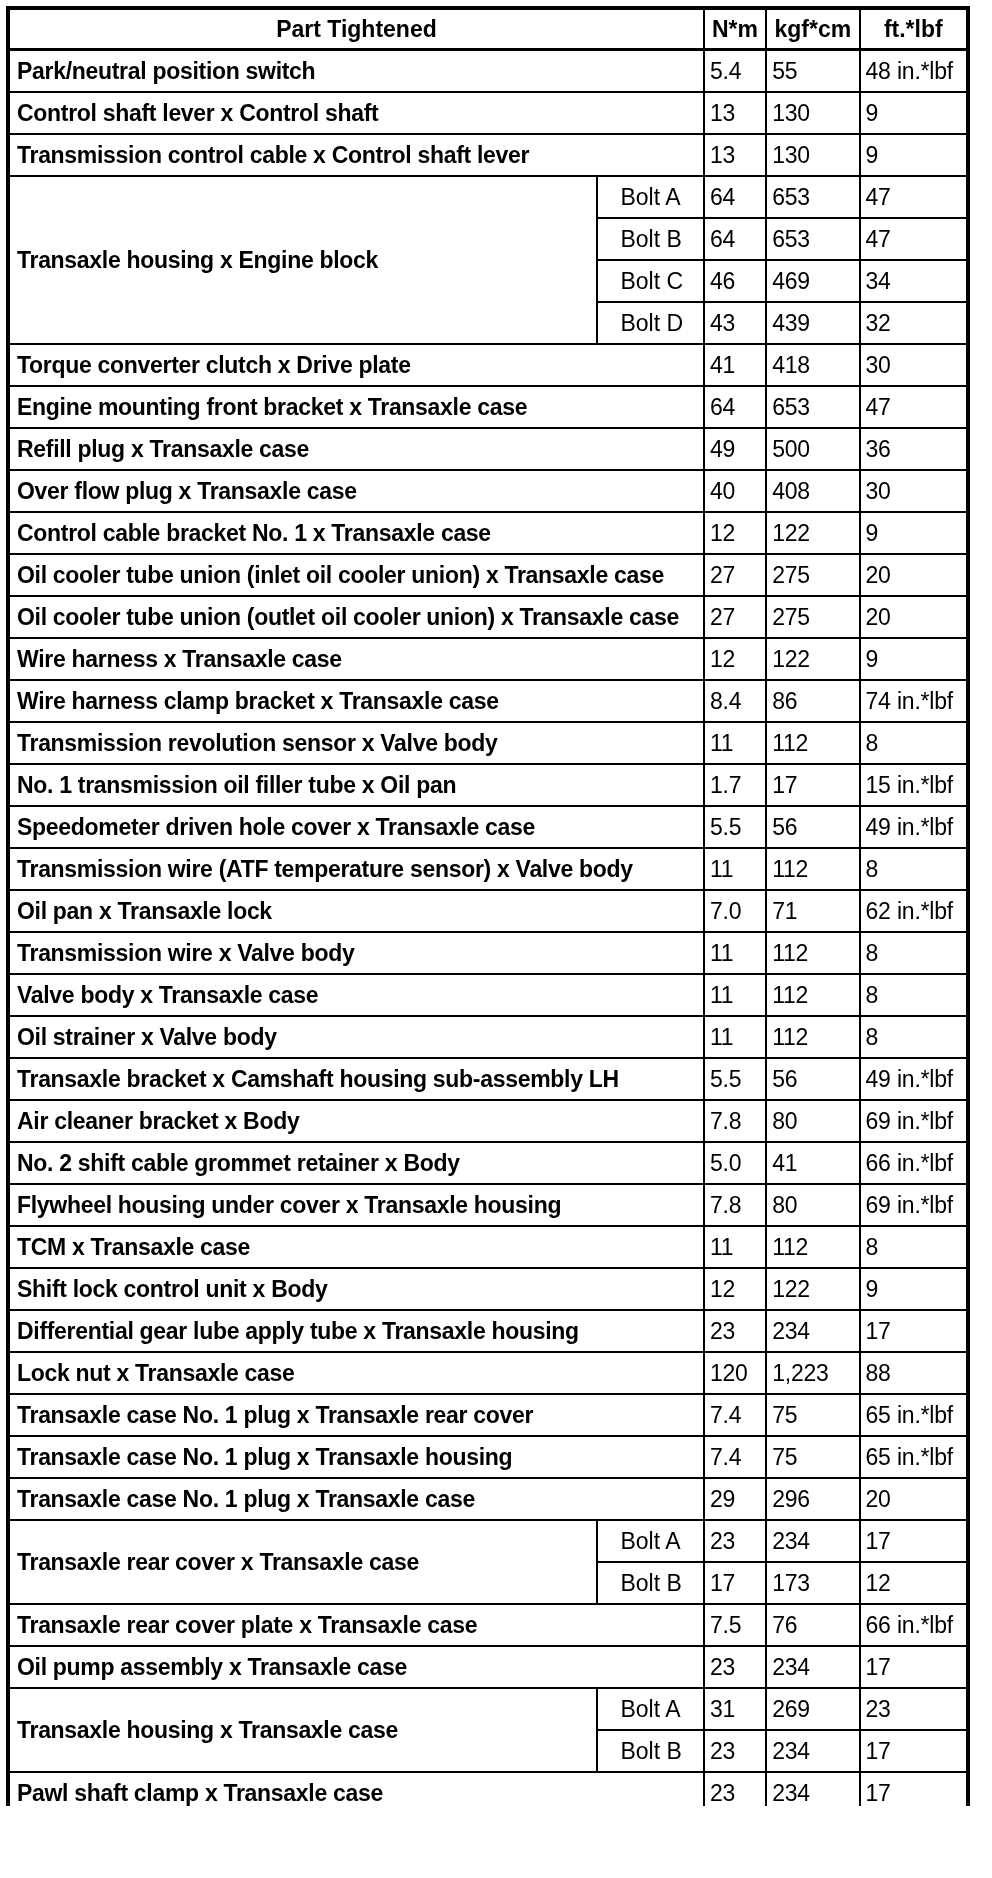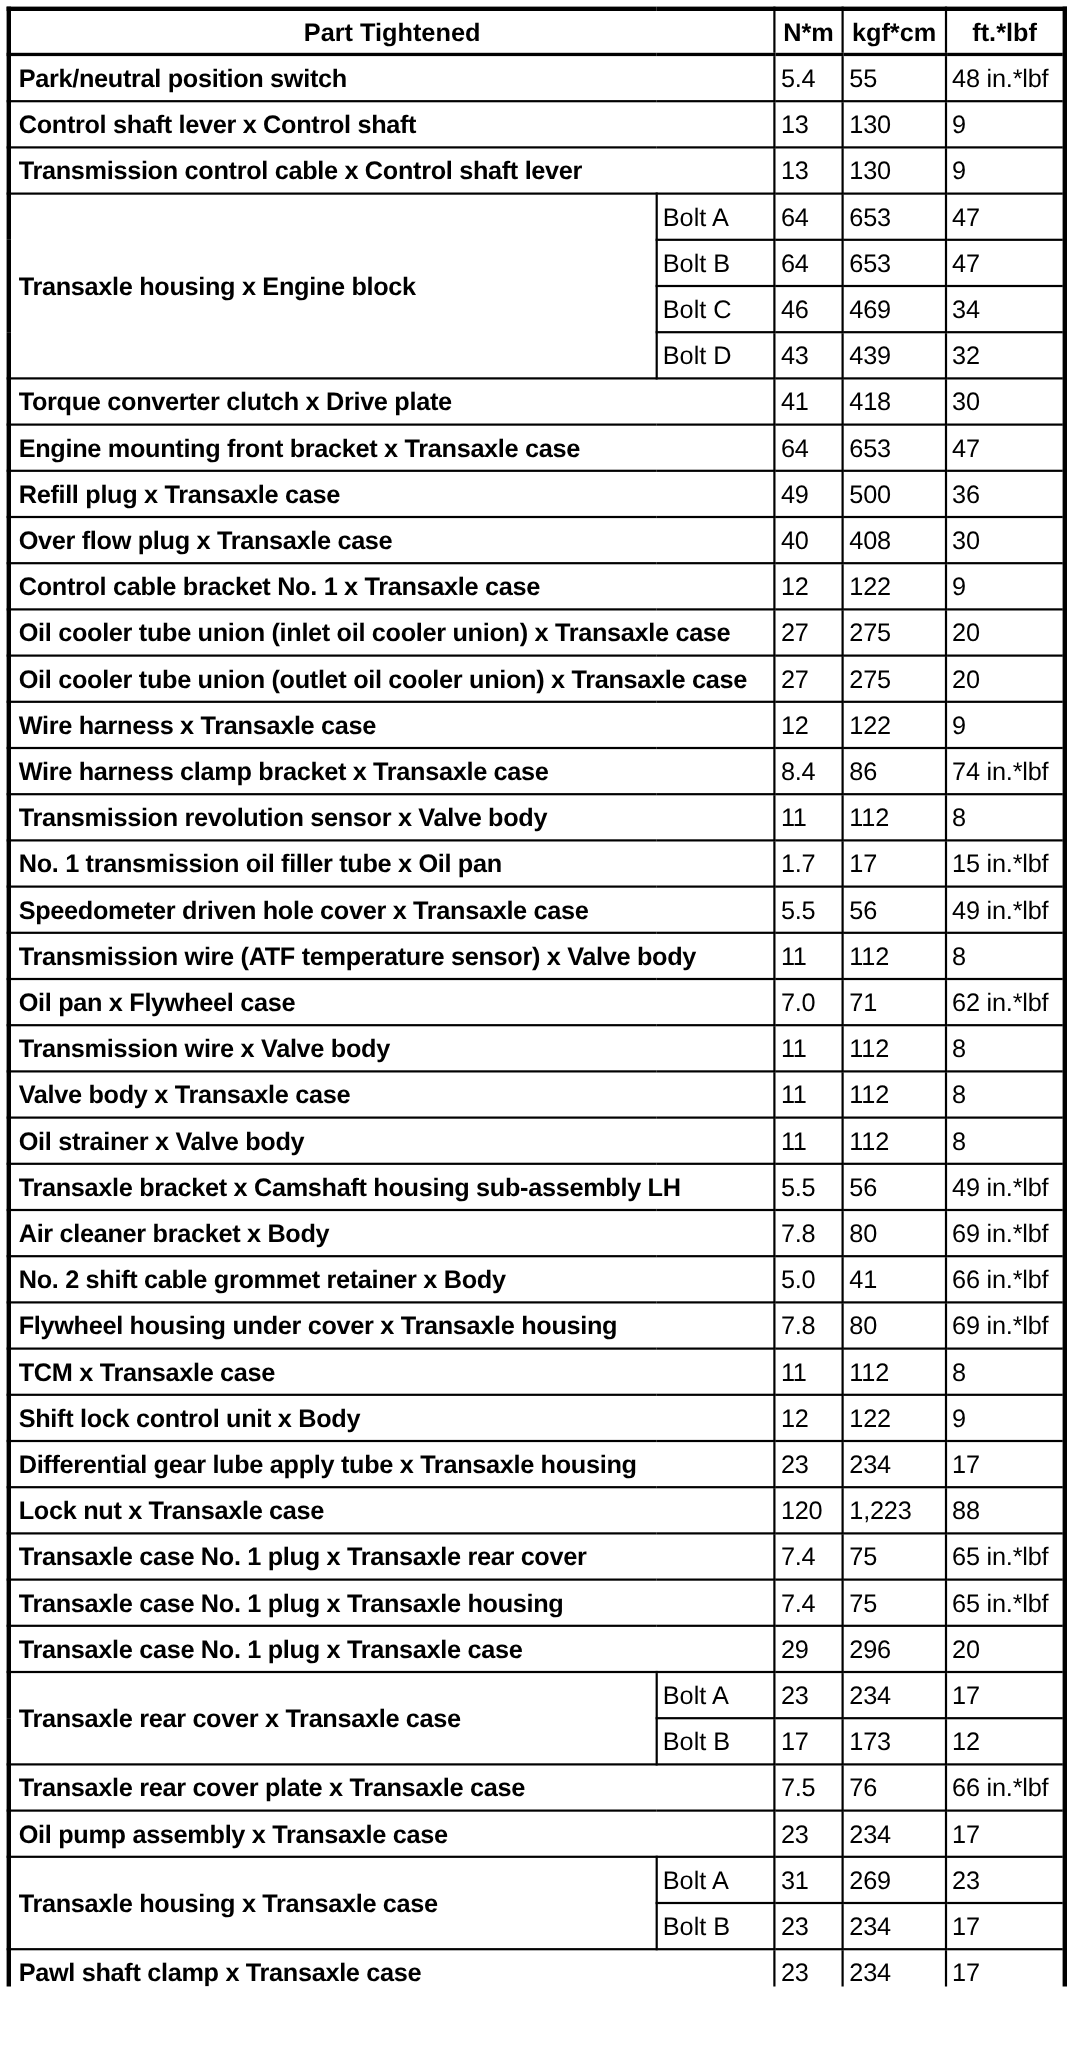--- a/index.html
+++ b/index.html
@@ -37,21 +37,21 @@
     padding: 0 2px;
   }
   tbody td {
     font-size: 23px;
     font-weight: normal;
     height: 40px;
     padding: 0 4px 0 7px;
     text-align: left;
   }
   td.part { letter-spacing: -0.3px; font-weight: bold; }
-  td.bolt { padding-left: 4px; }
+  td.bolt { padding-left: 22px; }
   td.num  { padding-left: 5px; letter-spacing: -0.2px; }
 </style>
 </head>
 <body>
 
 <div class="page">
   <table class="spec">
     <colgroup>
       <col style="width:587px">
       <col style="width:106px">
@@ -183,21 +183,21 @@
           <td class="num">56</td>
           <td class="num">49 in.*lbf</td>
         </tr>
         <tr>
           <td class="part" colspan="2">Transmission wire (ATF temperature sensor) x Valve body</td>
           <td class="num">11</td>
           <td class="num">112</td>
           <td class="num">8</td>
         </tr>
         <tr>
-          <td class="part" colspan="2">Oil pan x Flywheel case</td>
+          <td class="part" colspan="2">Oil pan x Transaxle lock</td>
           <td class="num">7.0</td>
           <td class="num">71</td>
           <td class="num">62 in.*lbf</td>
         </tr>
         <tr>
           <td class="part" colspan="2">Transmission wire x Valve body</td>
           <td class="num">11</td>
           <td class="num">112</td>
           <td class="num">8</td>
         </tr>

